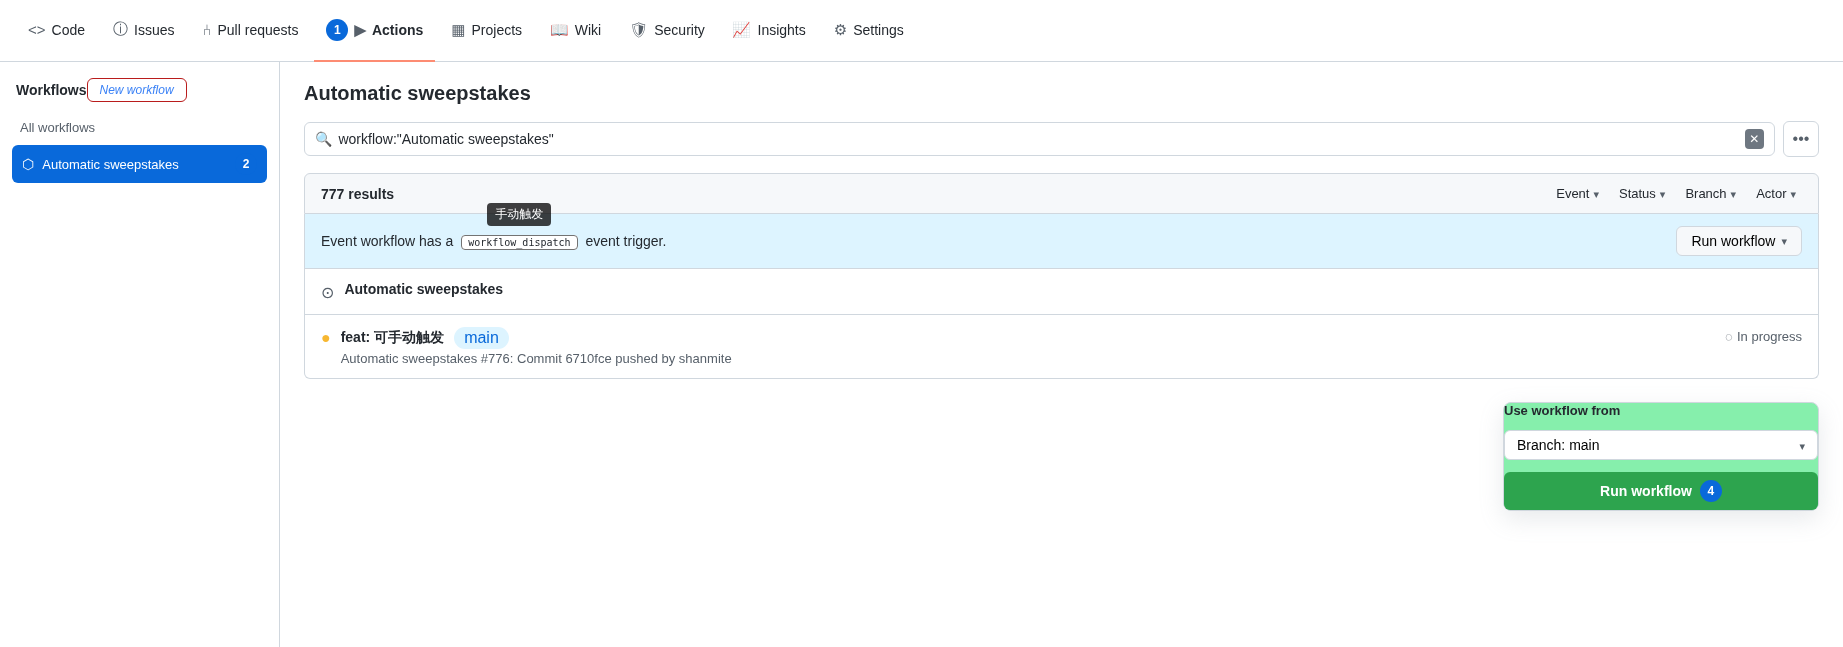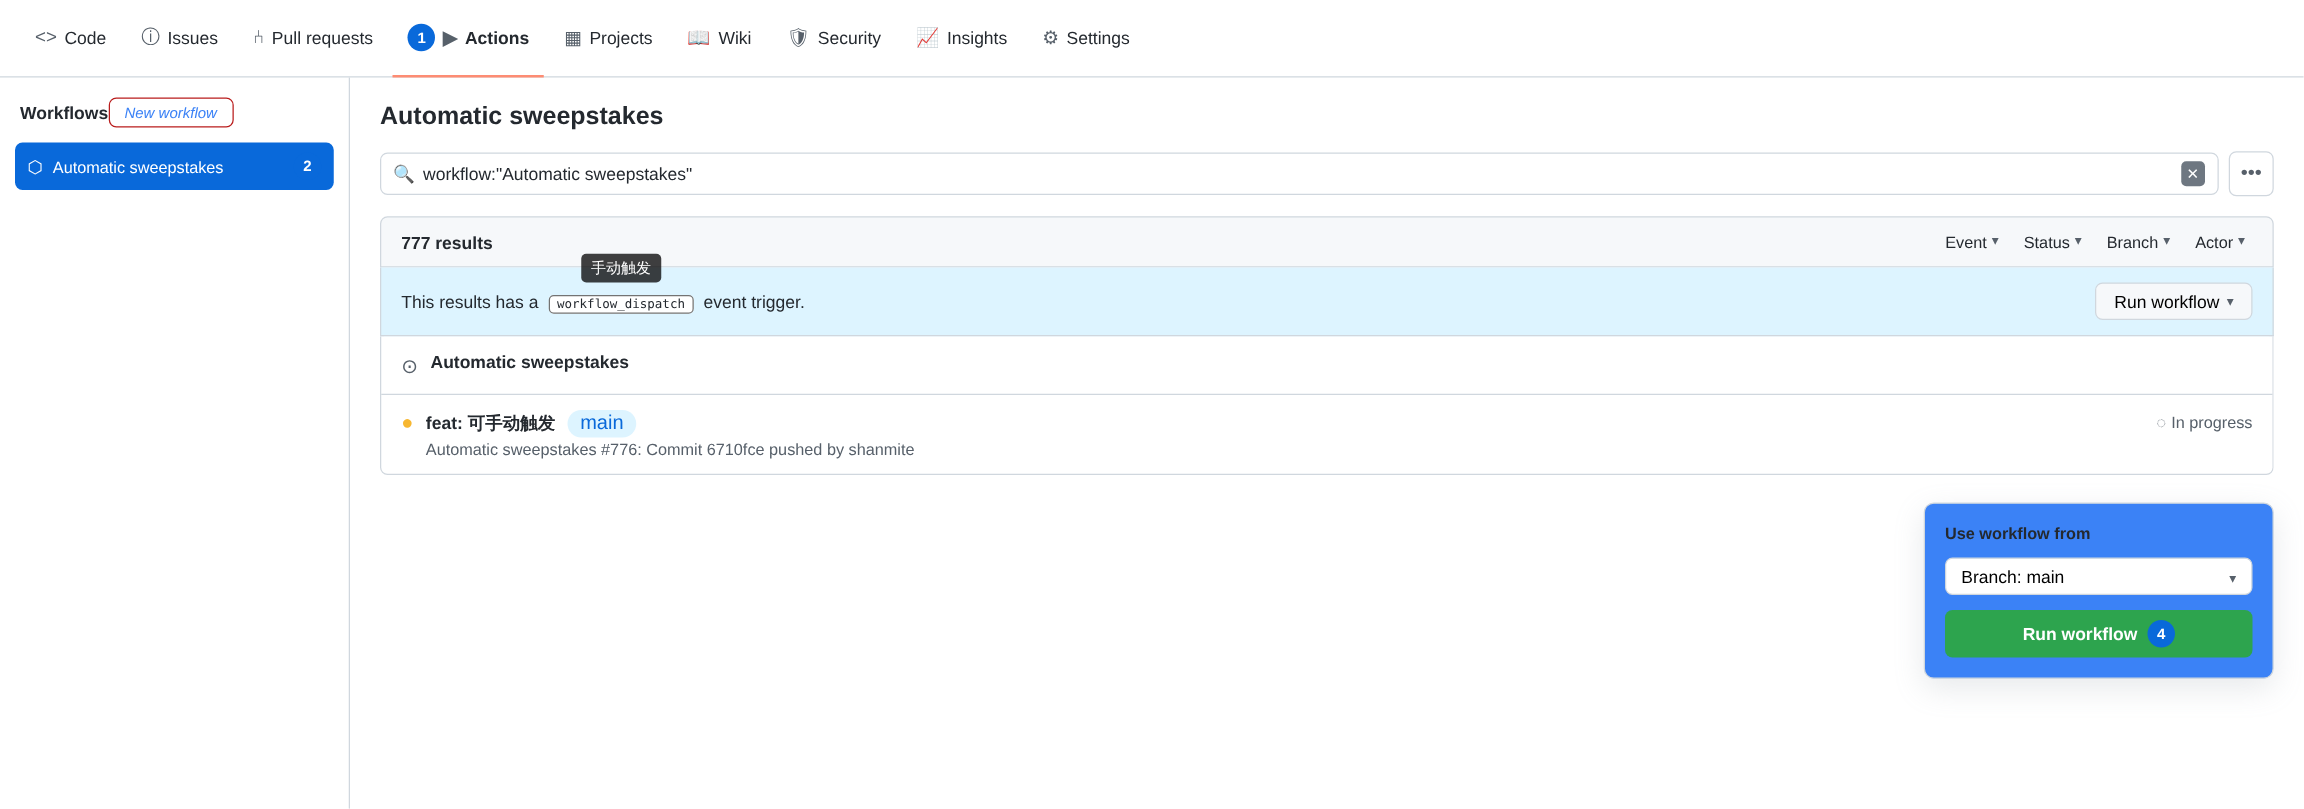--- a/index.html
+++ b/index.html
@@ -174,21 +174,21 @@
       justify-content: space-between;
       border: 1px solid #d0d7de;
       border-radius: 6px 6px 0 0;
       padding: 10px 16px;
       background: #f6f8fa;
     }
     .results-count { font-weight: 600; font-size: 14px; }
     .filter-group { display: flex; gap: 8px; }
     .filter-btn {
       display: flex;
-      align-items: flex-start;
+      align-items: flex-end;
       gap: 4px;
       font-size: 13px;
       color: #24292f;
       cursor: pointer;
       padding: 2px 6px;
     }
 
     
     .dispatch-banner {
       background: #ddf4ff;
@@ -256,26 +256,25 @@
       font-weight: 500;
       margin-left: 10px;
     }
     .run-status-text { font-size: 13px; color: #57606a; margin-top: 2px; display: flex; align-items: center; gap: 4px; }
 
     
     .run-workflow-popup {
       position: absolute;
       right: 24px;
       top: 340px;
-      width: 280px;
-      background: #3b82f6;
+      width: 316px;
+      background: #86efac;
       border: 1px solid #d0d7de;
       border-radius: 8px;
       box-shadow: 0 8px 24px rgba(140,149,159,0.2);
-      padding: 16px;
       z-index: 10;
     }
     .popup-title { font-size: 13px; font-weight: 600; margin-bottom: 12px; color: #24292f; }
     .branch-select-btn {
       display: flex;
       align-items: flex-end;
       justify-content: space-between;
       border: 1px solid #d0d7de;
       border-radius: 6px;
       padding: 6px 12px;
@@ -350,20 +349,21 @@
   </a>
 </nav>
 
 <div class="main-layout">
 
   <aside class="sidebar">
     <div class="sidebar-header">
       <span class="sidebar-title">Workflows</span>
       <button class="btn-new-workflow">New workflow</button>
     </div>
+    <div class="sidebar-all-workflows">All workflows</div>
     <div class="sidebar-workflow-item">
       <span class="workflow-icon">⬡</span>
       <span>Automatic sweepstakes</span>
       <span class="badge-circle" style="margin-left:auto;">2</span>
     </div>
   </aside>
 
   <main class="content">
     <h1 class="content-title">Automatic sweepstakes</h1>
 
@@ -393,21 +393,21 @@
         </span>
         <span class="filter-btn">
           <span>Actor</span>
           <span class="chevron">▾</span>
         </span>
       </div>
     </div>
 
     <div class="dispatch-banner">
       <span class="dispatch-text">
-        <span>This results has a</span>
+        <span>Event workflow has a</span>
         <span style="position:relative; display:inline-block; margin: 0 4px;">
           <span class="tooltip-tip">手动触发</span>
           <code class="dispatch-code">workflow_dispatch</code>
         </span>
         <span>event trigger.</span>
       </span>
       <button class="run-workflow-btn">
         <span>Run workflow</span>
         <span class="chevron">▾</span>
       </button>

